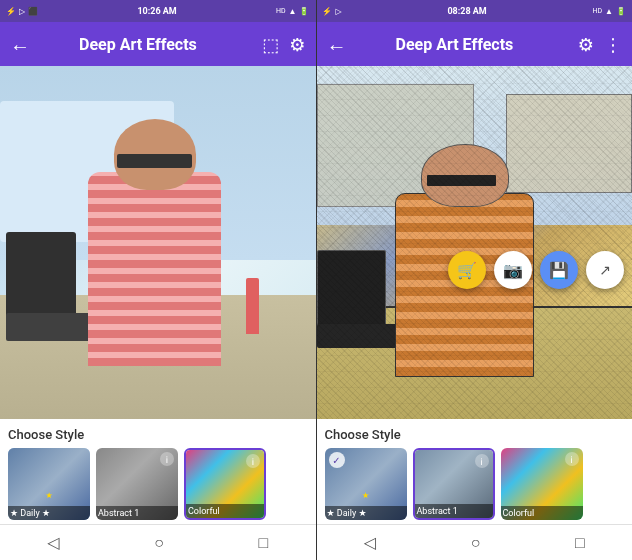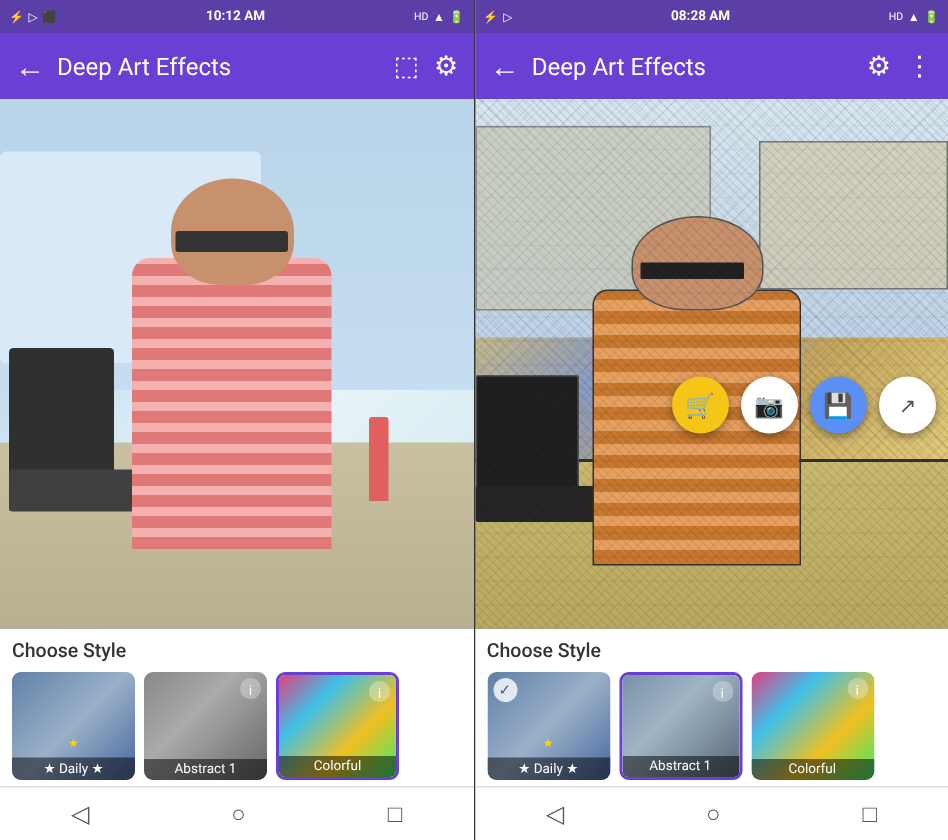--- a/index.html
+++ b/index.html
@@ -66,22 +66,23 @@
 
     .toolbar-back {
       color: #fff;
       font-size: 20px;
       cursor: pointer;
     }
 
     .toolbar-title {
       color: #fff;
       font-size: 16px;
-      font-weight: 400;
+      font-weight: 700;
       flex: 1;
+      margin-left: 41px;
     }
 
     .toolbar-icons {
       display: flex;
       gap: 10px;
       align-items: center;
     }
 
     .toolbar-icon {
       color: #fff;
@@ -164,21 +165,21 @@
     }
 
     .style-label-bar {
       position: absolute;
       bottom: 0;
       left: 0;
       right: 0;
       background: rgba(0,0,0,0.5);
       color: #fff;
       font-size: 9px;
-      text-align: center;
+      text-align: left;
       padding: 2px;
     }
 
     .style-info-btn {
       position: absolute;
       top: 4px;
       right: 4px;
       width: 14px;
       height: 14px;
       background: rgba(255,255,255,0.3);
@@ -279,21 +280,21 @@
 <body>
 
 <div class="phone-panel">
 
   <div class="status-bar">
     <div class="status-bar-left">
       <span class="status-icon">⚡</span>
       <span class="status-icon">▷</span>
       <span class="status-icon">⬛</span>
     </div>
-    <div class="status-time">10:12 AM</div>
+    <div class="status-time">10:26 AM</div>
     <div class="status-bar-right">
       <span class="status-icon" style="font-size:7px">HD</span>
       <span class="status-icon">▲</span>
       <span class="status-icon">🔋</span>
     </div>
   </div>
 
   <div class="toolbar">
     <span class="toolbar-back">←</span>
     <span class="toolbar-title">Deep Art Effects</span>

